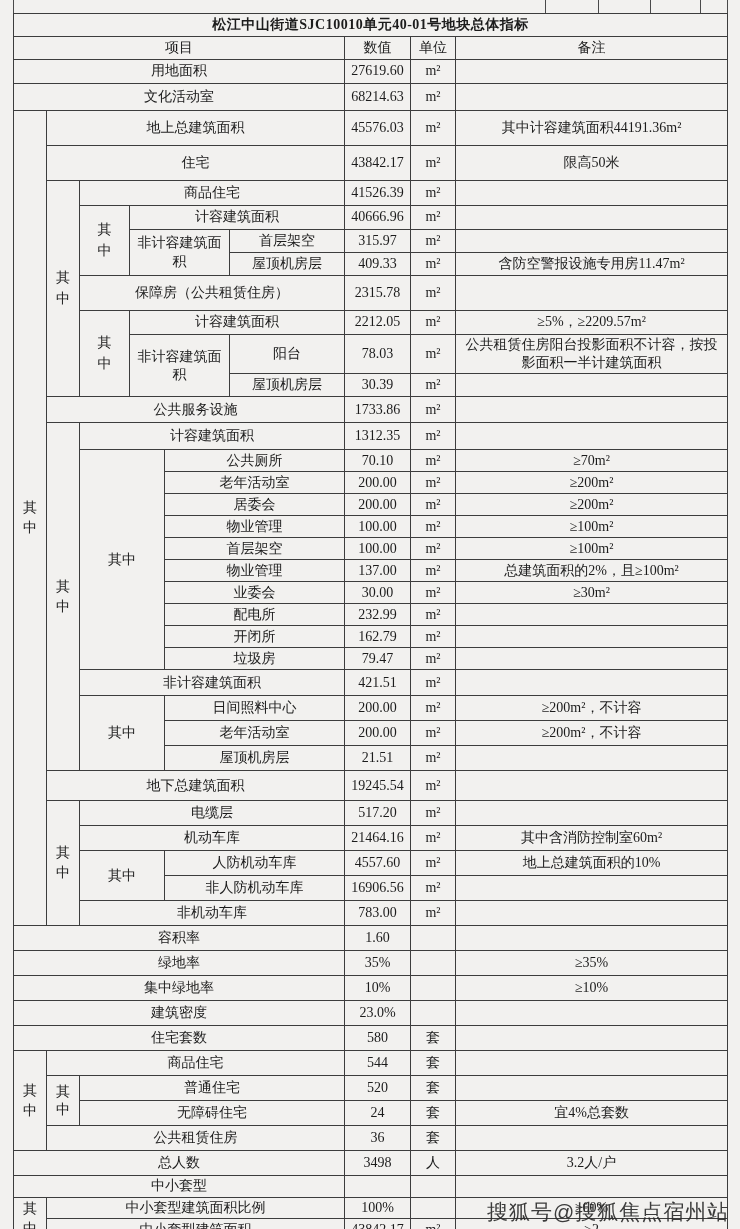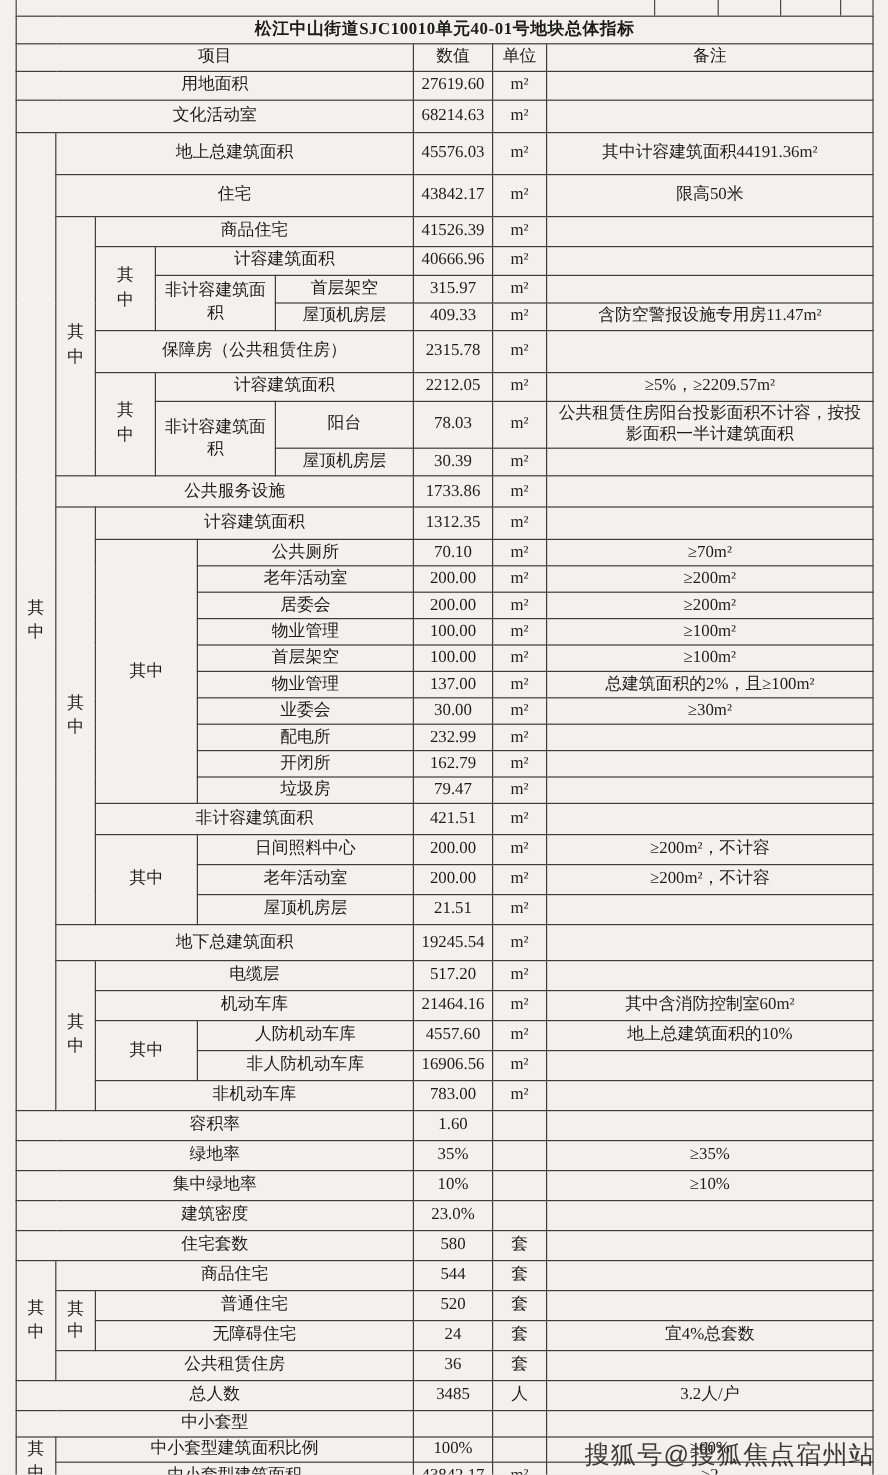--- a/index.html
+++ b/index.html
@@ -393,21 +393,21 @@
 
     <tr style="height:25px">
       <td colspan="6">公共租赁住房</td>
       <td>36</td>
       <td>套</td>
       <td></td>
     </tr>
 
     <tr style="height:25px">
       <td colspan="7">总人数</td>
-      <td>3485</td>
+      <td>3498</td>
       <td>人</td>
       <td>3.2人/户</td>
     </tr>
 
     <tr style="height:20px">
       <td colspan="7">中小套型</td>
       <td></td>
       <td></td>
       <td></td>
     </tr>

